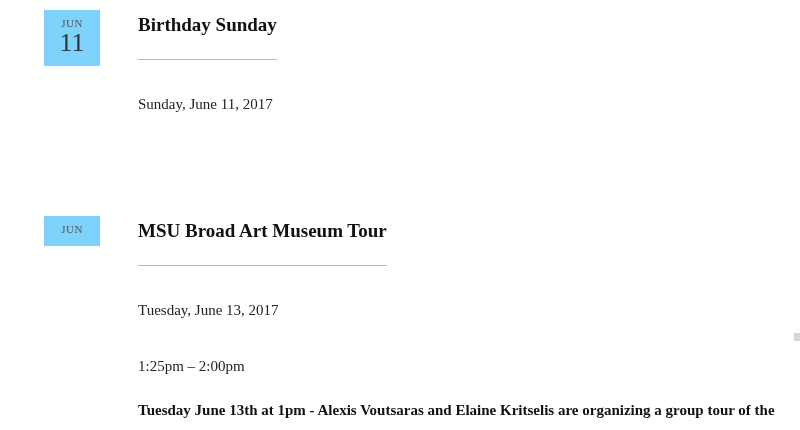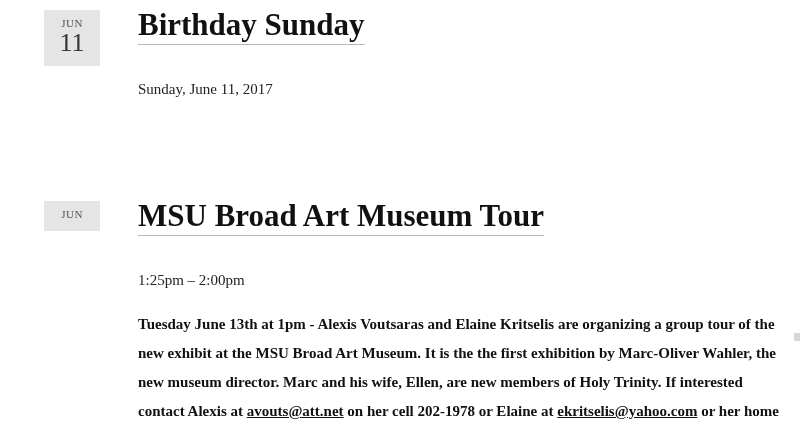--- a/index.html
+++ b/index.html
@@ -28,21 +28,21 @@
     align-items: flex-start;
     padding: 0;
   }
 
   .event-1 { margin-top: 10px; }
   .event-2 { margin-top: 98px; }
 
   .date-badge {
     width: 56px;
     margin-left: 44px;
-    background: #e5e5e5;
+    background: #7dd3fc;
     text-align: center;
     padding: 6px 0 10px 0;
     box-sizing: border-box;
     flex: 0 0 auto;
   }
   .date-month {
     font-family: "Liberation Serif", serif;
     font-size: 11px;
     letter-spacing: 0.5px;
     color: #555555;
@@ -58,27 +58,27 @@
 
   .event-body {
     margin-left: 38px;
     flex: 1 1 auto;
     padding-right: 20px;
   }
 
   .event-title {
     font-family: "Liberation Serif", serif;
     font-weight: bold;
-    font-size: 31px;
+    font-size: 19px;
     line-height: 30px;
     color: #111111;
     margin: 0 0 2px 0;
     display: inline-block;
     border-bottom: 1px solid #b8b8b8;
-    padding-bottom: 4px;
+    padding-bottom: 19px;
   }
 
   .event-meta {
     font-family: "Liberation Serif", serif;
     font-size: 15px;
     line-height: 28px;
     color: #222222;
     margin-top: 12px;
   }
   .event-meta div { white-space: nowrap; margin-top: 28px; }
@@ -124,20 +124,21 @@
     </div>
   </div>
 
   <div class="event event-2">
     <div class="date-badge">
       <div class="date-month">JUN</div>
     </div>
     <div class="event-body">
       <div class="event-title">MSU Broad Art Museum Tour</div>
       <div class="event-meta">
+        <div>Tuesday, June 13, 2017</div>
         <div>1:25pm – 2:00pm</div>
       </div>
       <div class="event-desc">
         <span>Tuesday June 13th at 1pm - Alexis Voutsaras and Elaine Kritselis are organizing a group tour of the new exhibit at the MSU Broad Art Museum. It is the the first exhibition by Marc-Oliver Wahler, the new museum director. Marc and his wife, Ellen, are new members of Holy Trinity. If interested contact Alexis at </span><a href="#">avouts@att.net</a><span> on her cell 202-1978 or Elaine at </span><a href="#">ekritselis@yahoo.com</a><span> or her home 351-6501.</span>
       </div>
     </div>
   </div>
 
   <div class="right-marker"></div>
 

